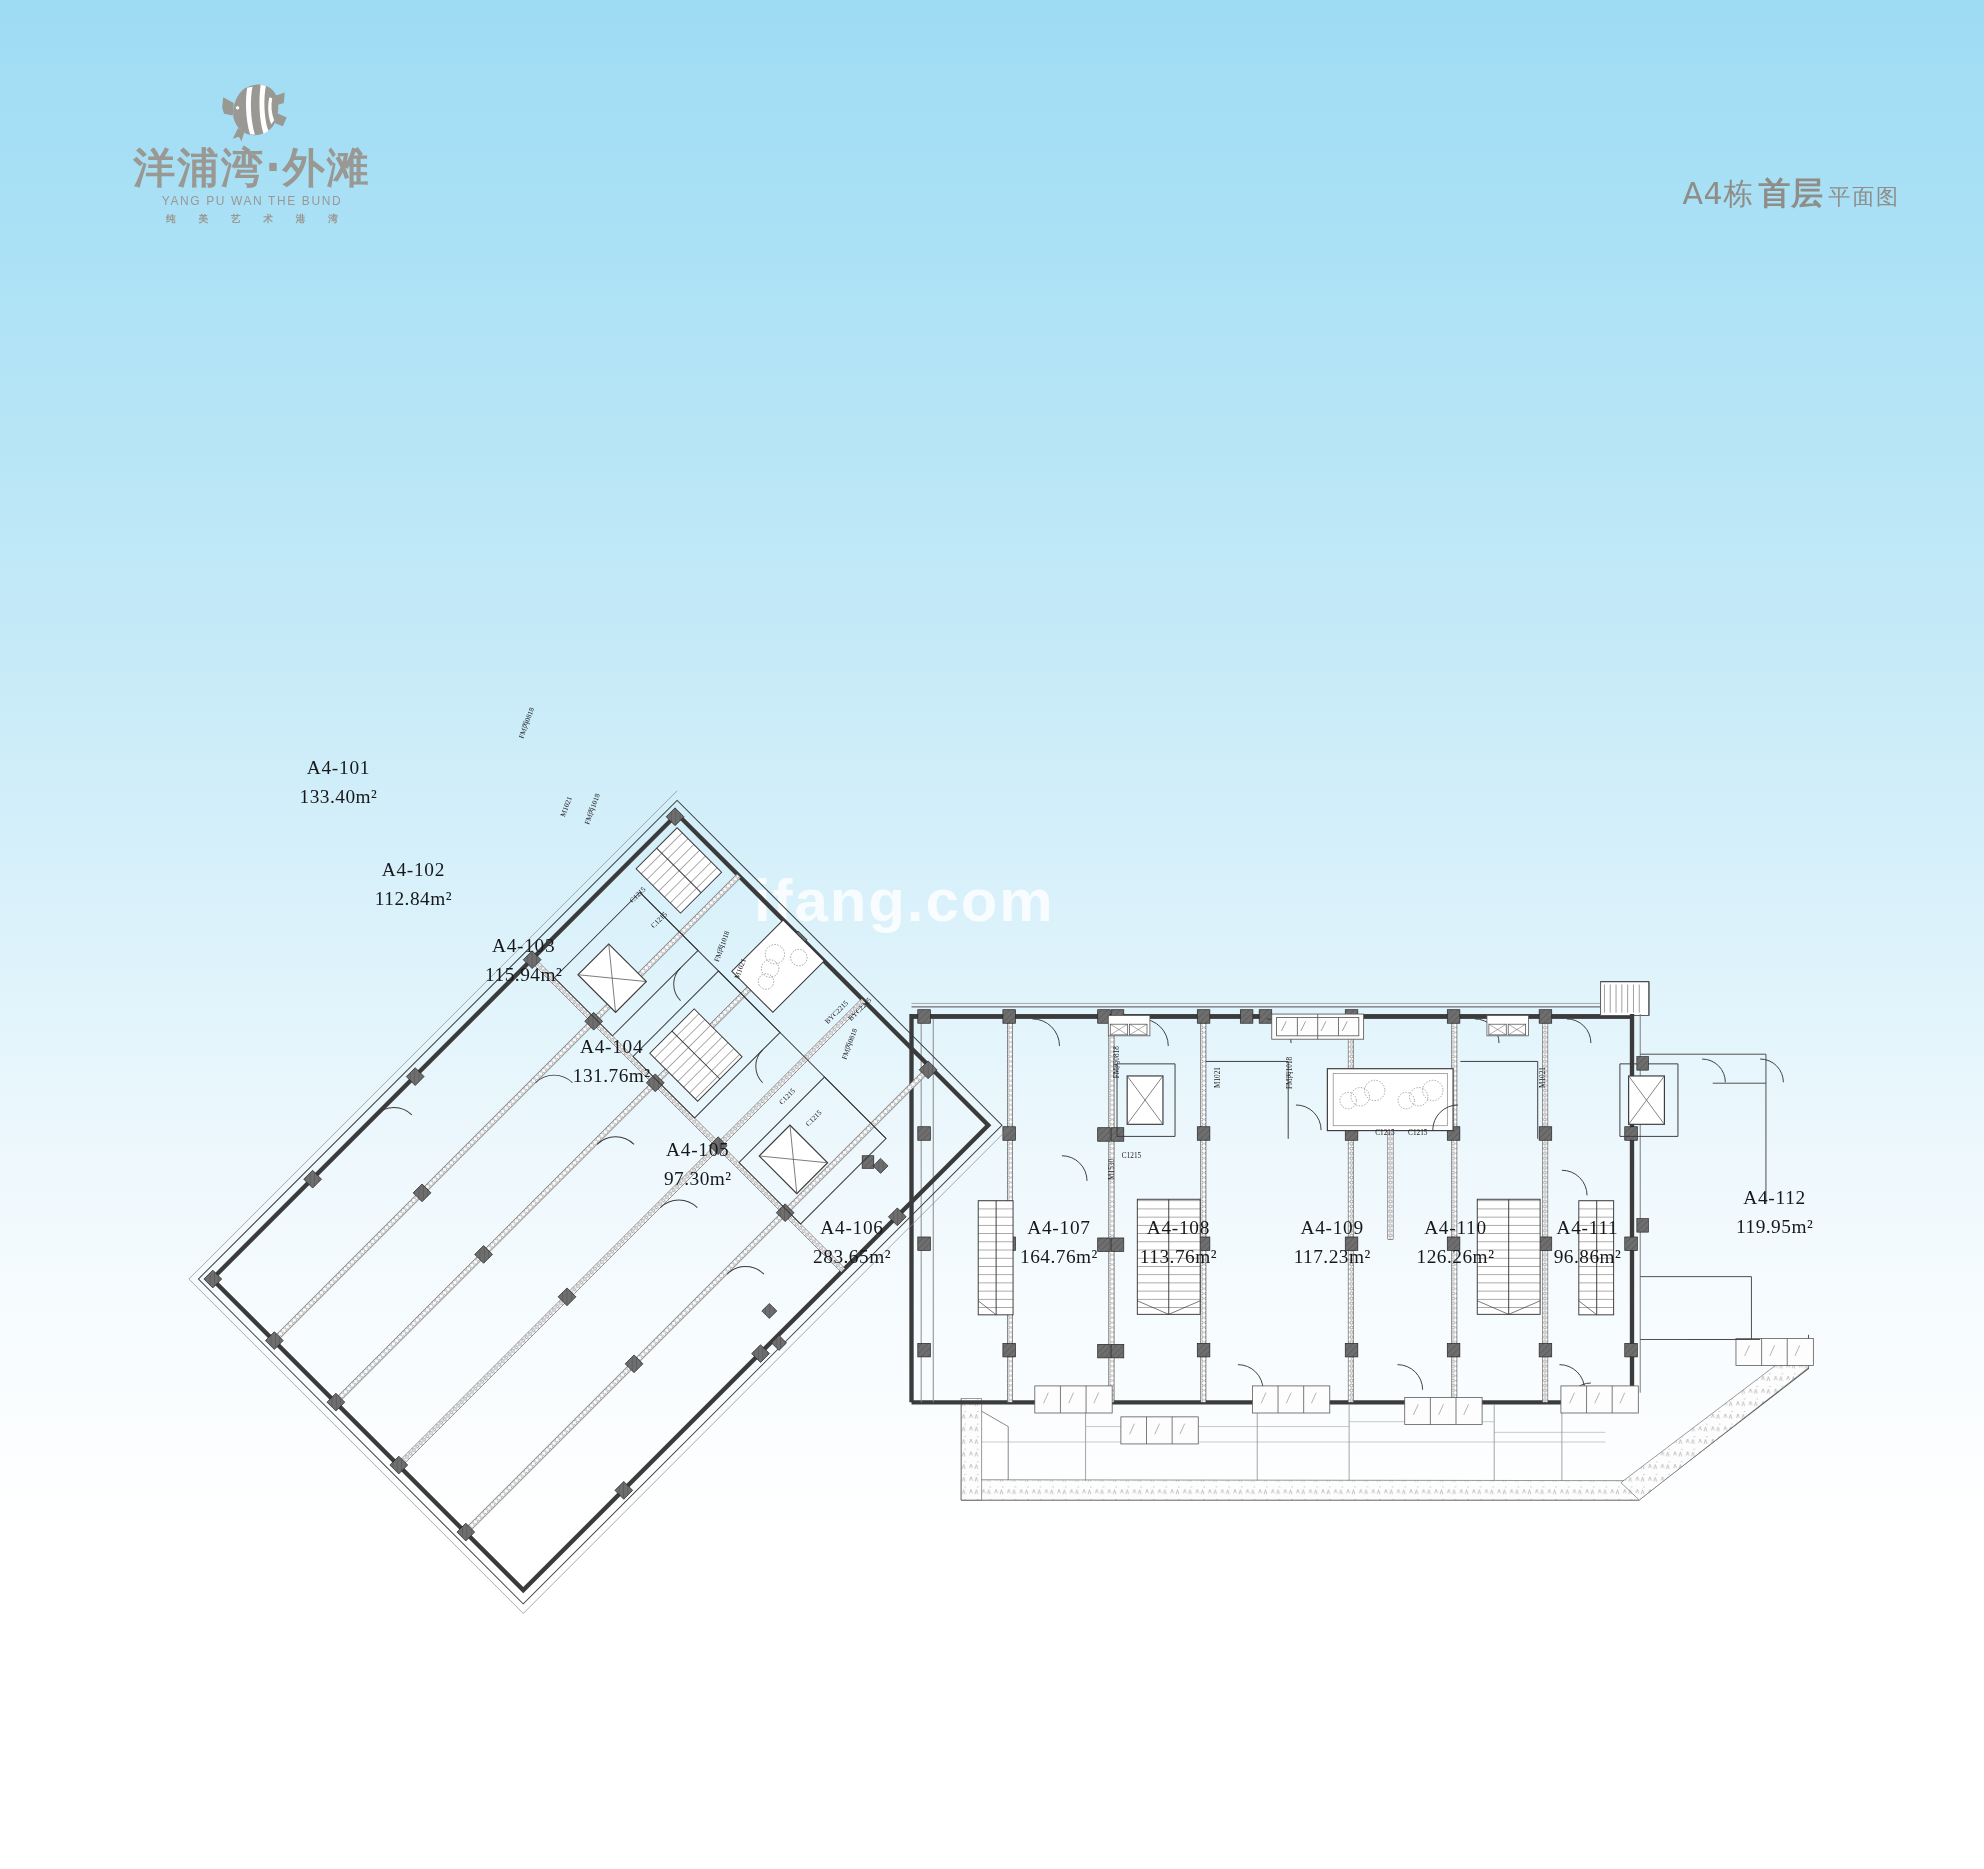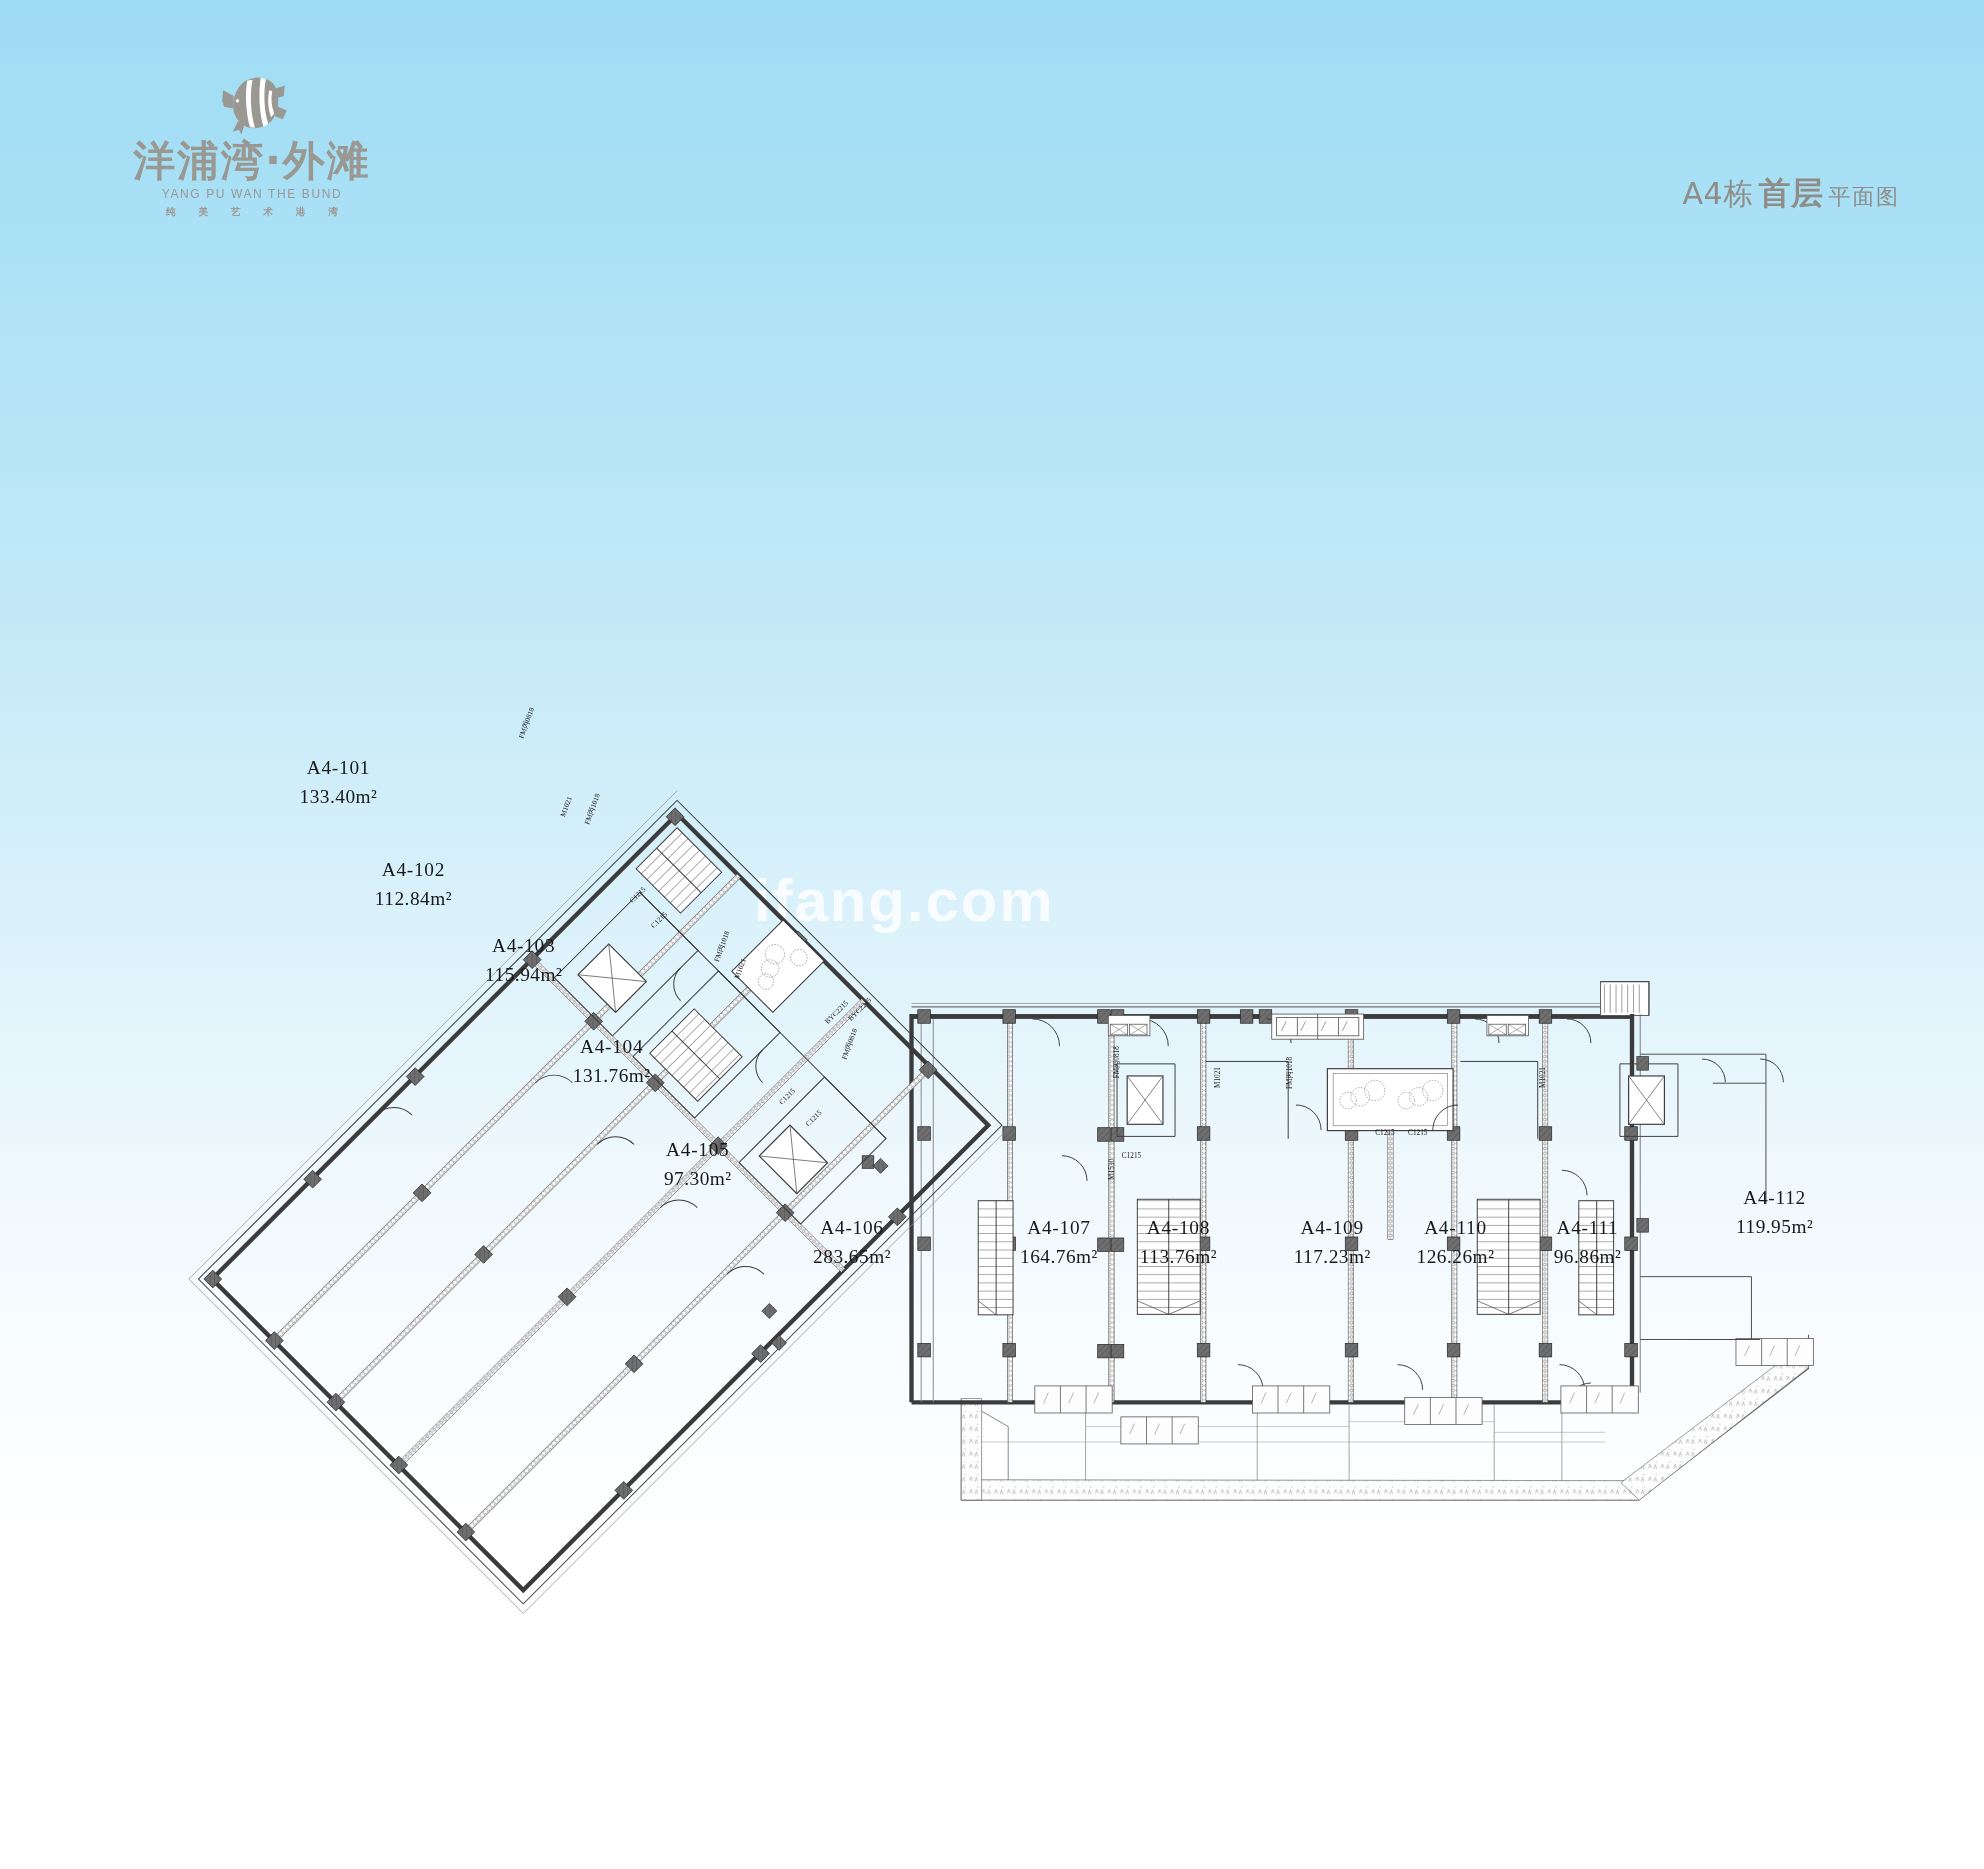--- a/index.html
+++ b/index.html
@@ -14,21 +14,21 @@
       #c6eaf8 35%,
       #dcf2fb 50%,
       #eef8fd 62%,
       #f8fcfe 72%,
       #ffffff 82%,
       #ffffff 100%);
   }
 
   
   .logo-block{
-    position:absolute;left:102px;top:71px;width:300px;text-align:center;
+    position:absolute;left:102px;top:78px;width:300px;text-align:center;
     color:#9a9893;
   }
   .logo-fish{display:block;margin:0 auto;width:73px;height:65px;}
   .logo-cn{
     font-family:"DejaVu Sans",sans-serif;
     font-weight:bold;font-size:42px;letter-spacing:1.9px;
     color:#9a9893;line-height:1.05;margin-top:2.9px;white-space:nowrap;
   }
   .logo-en{
     font-family:"Liberation Sans",sans-serif;

